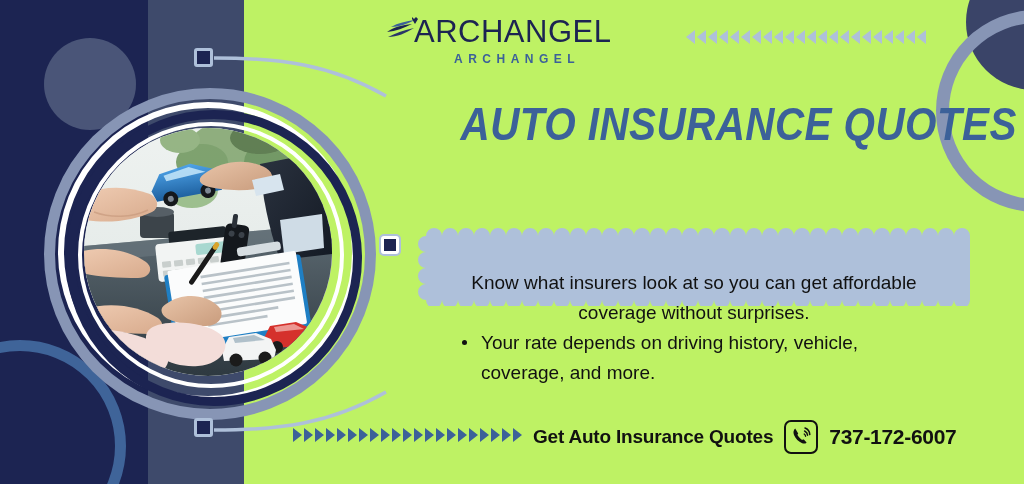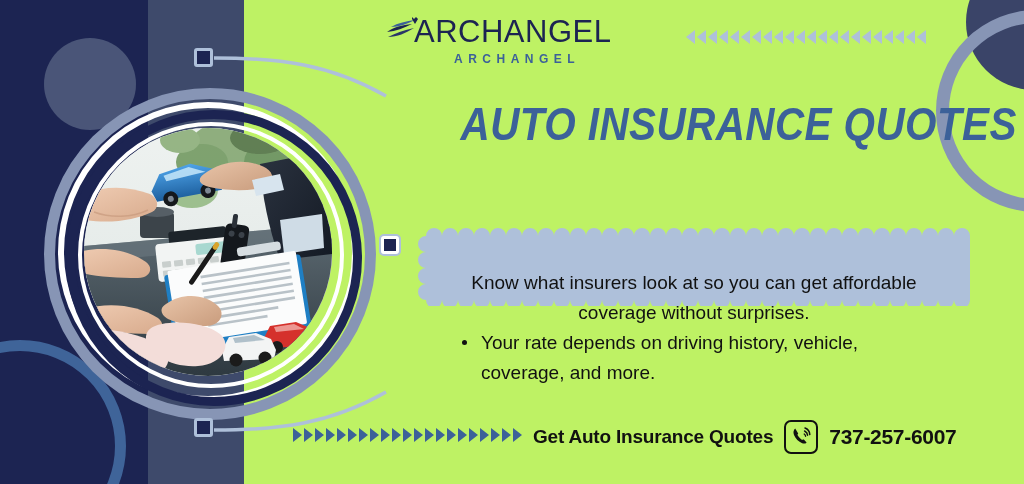--- a/index.html
+++ b/index.html
@@ -377,16 +377,16 @@
   <div class="cta">
     <div class="cta-label">Get Auto Insurance Quotes</div>
     <div class="phone-box">
       <svg width="22" height="22" viewBox="0 0 22 22">
         <path d="M5.2 2.6 C3.4 4.2 3.0 6.6 4.0 9.0 C5.4 12.6 8.6 15.8 12.2 17.2 C14.0 17.9 15.6 17.6 16.6 16.4 L13.6 13.2 C12.9 13.9 12.2 13.9 11.4 13.4 C9.9 12.4 8.6 11.1 7.8 9.6 C7.4 8.8 7.5 8.2 8.2 7.6 Z" fill="#111"></path>
         <path d="M14.6 5.0 C16.3 5.8 17.4 7.3 17.6 9.2" fill="none" stroke="#111" stroke-width="1.5" stroke-linecap="round"></path>
         <path d="M14.2 8.0 C15.0 8.5 15.5 9.3 15.6 10.2" fill="none" stroke="#111" stroke-width="1.4" stroke-linecap="round"></path>
         <path d="M15.0 2.0 C17.9 3.0 19.6 5.5 19.8 8.6" fill="none" stroke="#111" stroke-width="1.5" stroke-linecap="round"></path>
       </svg>
     </div>
-    <div class="cta-phone">737-257-6007</div>
+    <div class="cta-phone">737-172-6007</div>
   </div>
 
 </div>
 
 </body></html>

